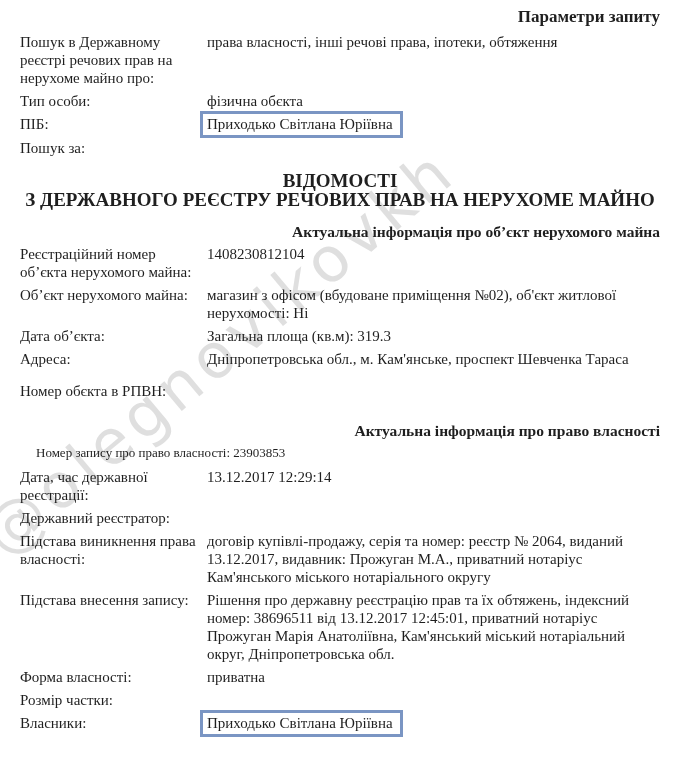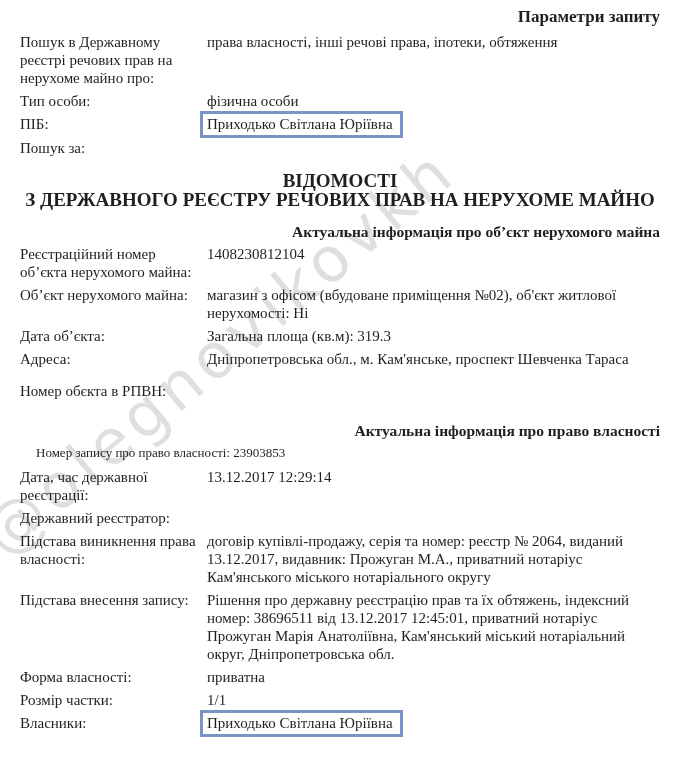--- a/index.html
+++ b/index.html
@@ -79,21 +79,21 @@
 
     <div class="doc-title">Параметри запиту</div>
 
     <div class="row">
       <div class="label">Пошук в Державному реєстрі речових прав на нерухоме майно про:</div>
       <div class="value">права власності, інші речові права, іпотеки, обтяження</div>
     </div>
 
     <div class="row">
       <div class="label">Тип особи:</div>
-      <div class="value">фізична особи</div>
+      <div class="value">фізична обєкта</div>
     </div>
 
     <div class="row">
       <div class="label">ПІБ:</div>
       <div class="value">
         <span class="hl-box">Приходько Світлана Юріївна</span>
       </div>
     </div>
 
     <div class="row">
@@ -152,21 +152,20 @@
       <div class="value">Рішення про державну реєстрацію прав та їх обтяжень, індексний номер: 38696511 від 13.12.2017 12:45:01, приватний нотаріус Прожуган Марія Анатоліївна, Кам'янський міський нотаріальний округ, Дніпропетровська обл.</div>
     </div>
 
     <div class="row">
       <div class="label">Форма власності:</div>
       <div class="value">приватна</div>
     </div>
 
     <div class="row">
       <div class="label">Розмір частки:</div>
-      <div class="value">1/1</div>
     </div>
 
     <div class="row">
       <div class="label">Власники:</div>
       <div class="value">
         <span class="hl-box">Приходько Світлана Юріївна</span>
       </div>
     </div>
 
   </div>

